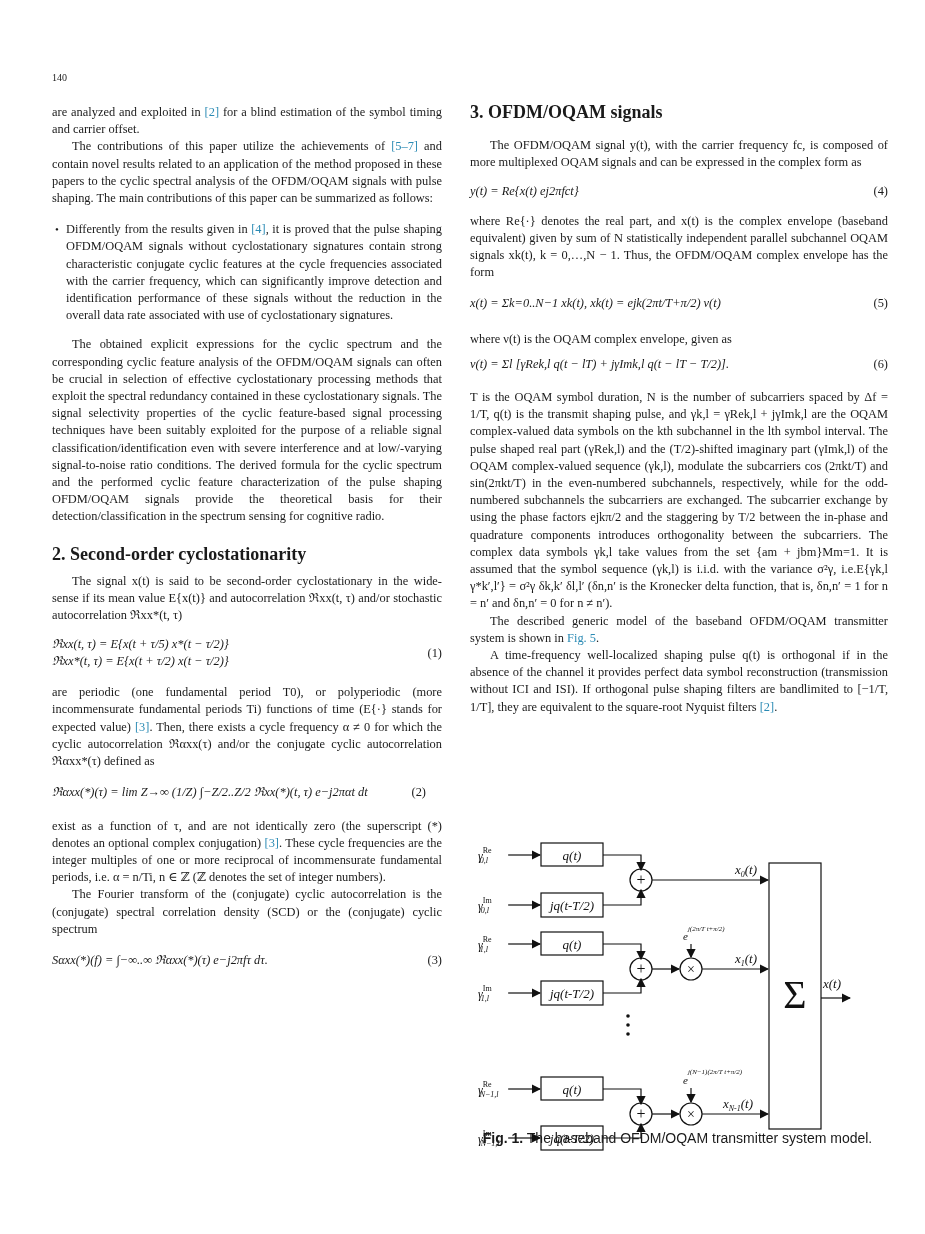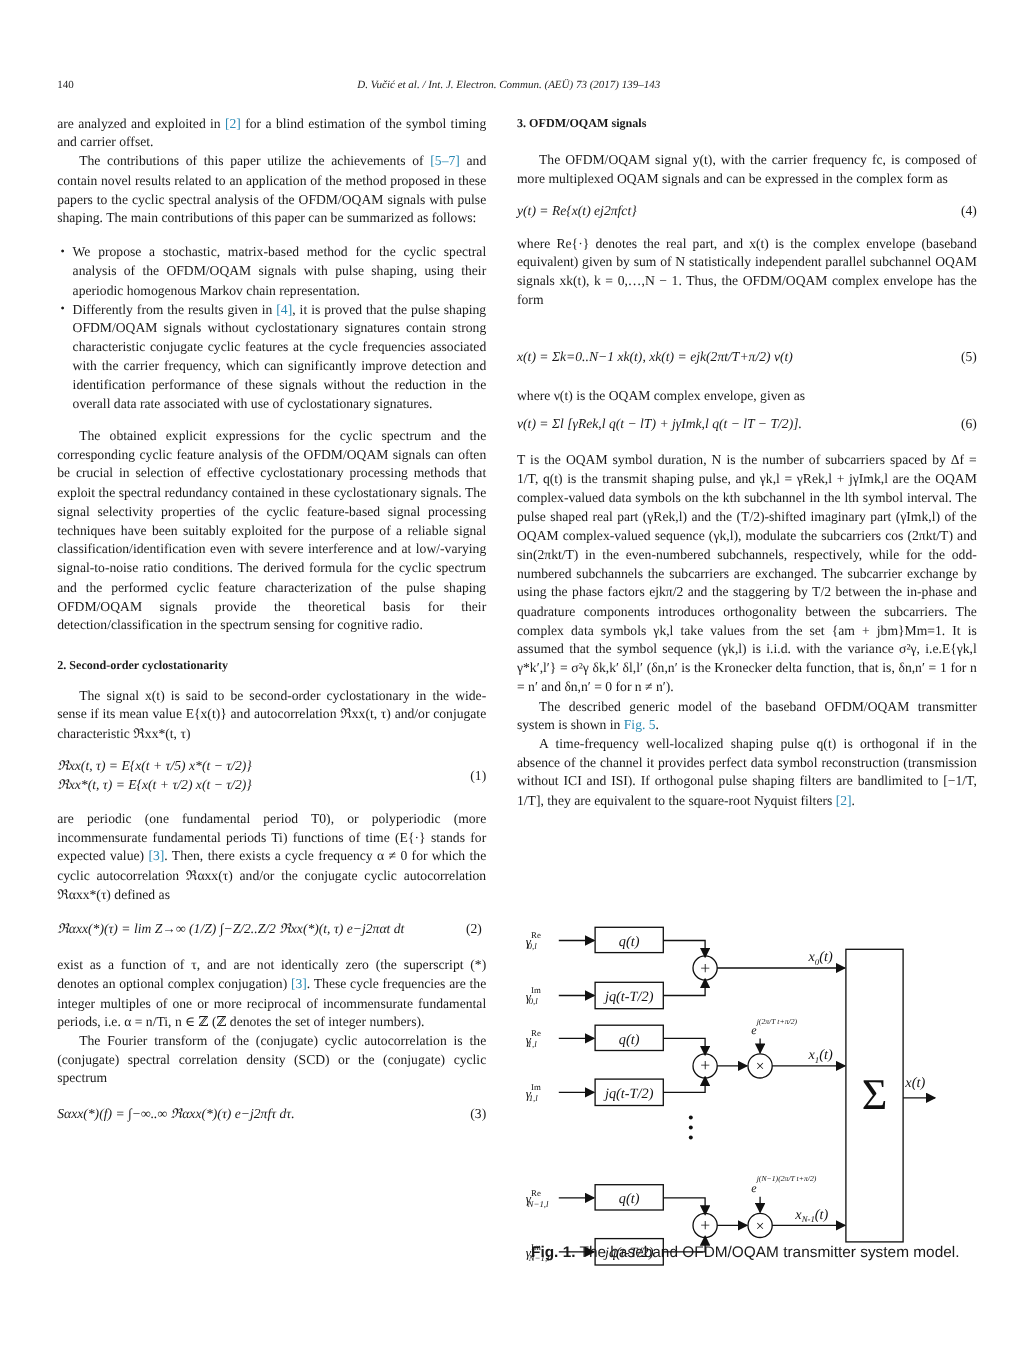--- a/index.html
+++ b/index.html
@@ -17,21 +17,21 @@
   .col {
     position: absolute; top: 104px; width: 390px;
     font-size: 12.4px; line-height: 17.2px; text-align: justify;
   }
   .col-left { left: 52px; }
   .col-right { left: 470px; }
   p { margin: 0; }
   .ind { text-indent: 20px; }
   .link { color: #2a8ab4; }
   h2 {
-    font-size: 11px; font-weight: bold; margin: 0; line-height: 17px;
+    font-size: 18px; font-weight: bold; margin: 0; line-height: 17px;
   }
   ul.contrib { margin: 14px 0 12px 0; padding: 0; list-style: none; }
   ul.contrib li { position: relative; padding-left: 14px; }
   ul.contrib li::before {
     content: "\2022"; position: absolute; left: 3px; top: 0; font-size: 11px;
   }
   .eq {
     position: relative; margin: 12px 0; font-style: italic; white-space: nowrap;
   }
   .eq .num { position: absolute; right: 0; top: 0; font-style: normal; }
@@ -43,47 +43,45 @@
     text-align: center; font-size: 14px; font-family: "Liberation Sans", sans-serif;
   }
   .fig-caption b { font-weight: bold; }
   svg text { font-family: "Liberation Serif", "DejaVu Serif", serif; }
 </style>
 </head>
 <body>
 
 <div class="running-head">
   <span class="pg">140</span>
-  <span class="jr">D. Vučić et al. / Int. J. Electron. Commun. (AEÜ) 73 (2017) 139–143</span>
 </div>
 
 <div class="col col-left">
   <p><span>are analyzed and exploited in </span><a class="link">[2]</a><span> for a blind estimation of the symbol timing and carrier offset.</span></p>
   <p class="ind"><span>The contributions of this paper utilize the achievements of </span><a class="link">[5–7]</a><span> and contain novel results related to an application of the method proposed in these papers to the cyclic spectral analysis of the OFDM/OQAM signals with pulse shaping. The main contributions of this paper can be summarized as follows:</span></p>
 
   <ul class="contrib">
-    <li>We propose a stochastic, matrix-based method for the cyclic spectral analysis of the OFDM/OQAM signals with pulse shaping, using their aperiodic homogenous Markov chain representation.</li>
     <li><span>Differently from the results given in </span><a class="link">[4]</a><span>, it is proved that the pulse shaping OFDM/OQAM signals without cyclostationary signatures contain strong characteristic conjugate cyclic features at the cycle frequencies associated with the carrier frequency, which can significantly improve detection and identification performance of these signals without the reduction in the overall data rate associated with use of cyclostationary signatures.</span></li>
   </ul>
 
   <p class="ind">The obtained explicit expressions for the cyclic spectrum and the corresponding cyclic feature analysis of the OFDM/OQAM signals can often be crucial in selection of effective cyclostationary processing methods that exploit the spectral redundancy contained in these cyclostationary signals. The signal selectivity properties of the cyclic feature-based signal processing techniques have been suitably exploited for the purpose of a reliable signal classification/identification even with severe interference and at low/-varying signal-to-noise ratio conditions. The derived formula for the cyclic spectrum and the performed cyclic feature characterization of the pulse shaping OFDM/OQAM signals provide the theoretical basis for their detection/classification in the spectrum sensing for cognitive radio.</p>
 
   <h2 style="margin-top:20px;margin-bottom:10px">2. Second-order cyclostationarity</h2>
 
-  <p class="ind">The signal x(t) is said to be second-order cyclostationary in the wide-sense if its mean value E{x(t)} and autocorrelation ℜxx(t, τ) and/or conjugate characteristic ℜxx*(t, τ)</p>
+  <p class="ind">The signal x(t) is said to be second-order cyclostationary in the wide-sense if its mean value E{x(t)} and autocorrelation ℜxx(t, τ) and/or stochastic autocorrelation ℜxx*(t, τ)</p>
 
   <div class="eq two">
     <div>ℜxx(t, τ) = E{x(t + τ/5) x*(t − τ/2)}</div>
     <div>ℜxx*(t, τ) = E{x(t + τ/2) x(t − τ/2)}</div>
     <span class="num">(1)</span>
   </div>
 
   <p><span>are periodic (one fundamental period T0), or polyperiodic (more incommensurate fundamental periods Ti) functions of time (E{·} stands for expected value) </span><a class="link">[3]</a><span>. Then, there exists a cycle frequency α ≠ 0 for which the cyclic autocorrelation ℜαxx(τ) and/or the conjugate cyclic autocorrelation ℜαxx*(τ) defined as</span></p>
 
-  <div class="eq" style="margin:14px 4px 16px 0">
+  <div class="eq" style="margin:14px 16px 16px 0">
     <span>ℜαxx(*)(τ) = lim Z→∞ (1/Z) ∫−Z/2..Z/2 ℜxx(*)(t, τ) e−j2παt dt</span>
     <span class="num">(2)</span>
   </div>
 
   <p><span>exist as a function of τ, and are not identically zero (the superscript (*) denotes an optional complex conjugation) </span><a class="link">[3]</a><span>. These cycle frequencies are the integer multiples of one or more reciprocal of incommensurate fundamental periods, i.e. α = n/Ti, n ∈ ℤ (ℤ denotes the set of integer numbers).</span></p>
   <p class="ind">The Fourier transform of the (conjugate) cyclic autocorrelation is the (conjugate) spectral correlation density (SCD) or the (conjugate) cyclic spectrum</p>
 
   <div class="eq" style="margin-top:14px">
     <span>Sαxx(*)(f) = ∫−∞..∞ ℜαxx(*)(τ) e−j2πfτ dτ.</span>
     <span class="num">(3)</span>
@@ -91,21 +89,21 @@
 </div>
 
 <div class="col col-right" style="width:418px">
   <h2 style="margin-bottom:16px">3. OFDM/OQAM signals</h2>
   <p class="ind">The OFDM/OQAM signal y(t), with the carrier frequency fc, is composed of more multiplexed OQAM signals and can be expressed in the complex form as</p>
   <div class="eq">
     <span>y(t) = Re{x(t) ej2πfct}</span>
     <span class="num">(4)</span>
   </div>
   <p>where Re{·} denotes the real part, and x(t) is the complex envelope (baseband equivalent) given by sum of N statistically independent parallel subchannel OQAM signals xk(t), k = 0,…,N − 1. Thus, the OFDM/OQAM complex envelope has the form</p>
-  <div class="eq" style="margin:35px 0 18px 0">
+  <div class="eq" style="margin:14px 0 18px 0">
     <span>x(t) = Σk=0..N−1 xk(t),   xk(t) = ejk(2πt/T+π/2) ν(t)</span>
     <span class="num">(5)</span>
   </div>
   <p>where ν(t) is the OQAM complex envelope, given as</p>
   <div class="eq" style="margin:8px 0 16px 0">
     <span>ν(t) = Σl [γRek,l q(t − lT) + jγImk,l q(t − lT − T/2)].</span>
     <span class="num">(6)</span>
   </div>
   <p>T is the OQAM symbol duration, N is the number of subcarriers spaced by Δf = 1/T, q(t) is the transmit shaping pulse, and γk,l = γRek,l + jγImk,l are the OQAM complex-valued data symbols on the kth subchannel in the lth symbol interval. The pulse shaped real part (γRek,l) and the (T/2)-shifted imaginary part (γImk,l) of the OQAM complex-valued sequence (γk,l), modulate the subcarriers cos (2πkt/T) and sin(2πkt/T) in the even-numbered subchannels, respectively, while for the odd-numbered subchannels the subcarriers are exchanged. The subcarrier exchange by using the phase factors ejkπ/2 and the staggering by T/2 between the in-phase and quadrature components introduces orthogonality between the subcarriers. The complex data symbols γk,l take values from the set {am + jbm}Mm=1. It is assumed that the symbol sequence (γk,l) is i.i.d. with the variance σ²γ, i.e.E{γk,l γ*k′,l′} = σ²γ δk,k′ δl,l′ (δn,n′ is the Kronecker delta function, that is, δn,n′ = 1 for n = n′ and δn,n′ = 0 for n ≠ n′).</p>
   <p class="ind"><span>The described generic model of the baseband OFDM/OQAM transmitter system is shown in </span><a class="link">Fig. 5</a><span>.</span></p>

